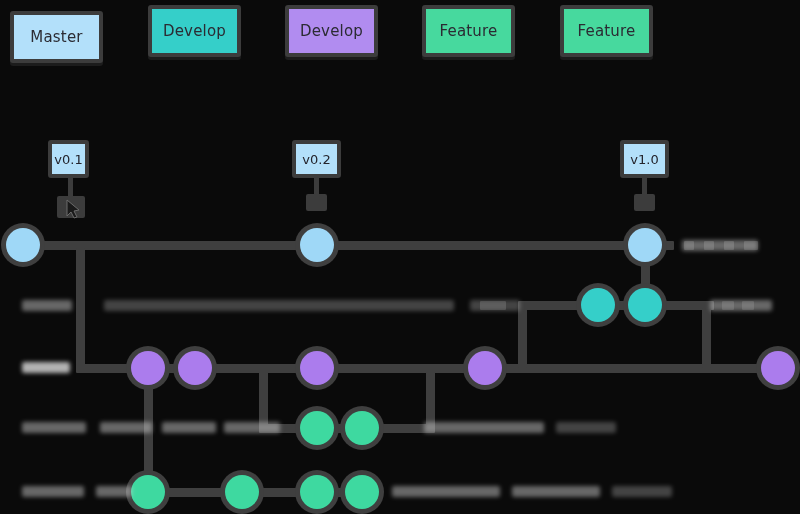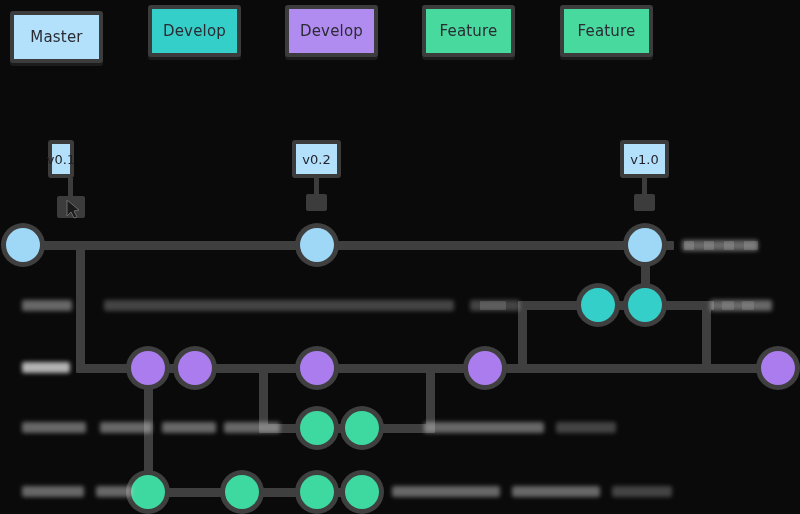--- a/index.html
+++ b/index.html
@@ -72,21 +72,21 @@
     <div class="legend-box" style="left:422px;top:5px;width:93px;height:52px;background:#47d99e;">
       <span>Feature</span>
     </div>
     <div class="legend-box" style="left:560px;top:5px;width:93px;height:52px;background:#47d99e;">
       <span>Feature</span>
     </div>
   </div>
 
   <div>
 
-    <div class="tag-box" style="left:48px;top:140px;width:26px;height:38px;">
+    <div class="tag-box" style="left:48px;top:140px;width:41px;height:38px;">
       <span>v0.1</span>
     </div>
     <div class="tag-stem" style="left:68px;top:178px;width:5px;height:22px;"></div>
     <div class="cursor-art" style="left:57px;top:196px;width:30px;height:26px;">
       <div class="box" style="left:0;top:0;width:28px;height:22px;"></div>
       <svg width="30" height="26" style="position:absolute;left:0;top:0;">
         <polygon points="10,4 10,20 14,16 17,22 20,21 17,15 22,14" fill="#1a1a1a" stroke="#6a6a6a" stroke-width="1"></polygon>
       </svg>
     </div>
 

